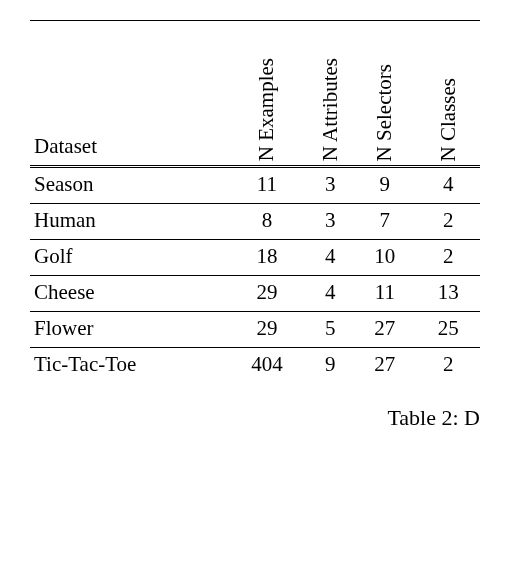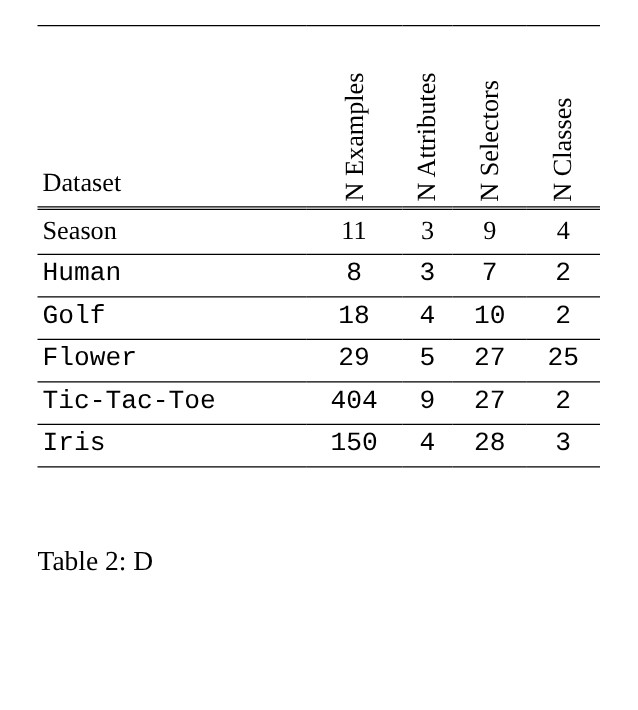--- a/index.html
+++ b/index.html
@@ -9,22 +9,21 @@
     font-family: "Times New Roman", Times, serif;
     color: #000;
   }
   .page {
     width: 510px;
     height: 568px;
     box-sizing: border-box;
     padding: 20px 30px 0 30px;
     display: flex;
     flex-direction: column;
-    align-items: flex-start;
-    gap: 40px;
+    align-items: flex-end;
   }
   table {
     border-collapse: collapse;
     font-size: 21px;
     width: 100%;
   }
   th, td {
     padding: 4px 8px 6px 8px;
     font-weight: normal;
     text-align: center;
@@ -46,21 +45,21 @@
     height: 100%;
   }
   th.rot .vlabel {
     writing-mode: vertical-rl;
     transform: rotate(180deg);
     white-space: nowrap;
     text-align: left;
   }
   .toprule th { border-top: 1.5px solid #000; }
   .dbl-top td { border-top: 3px double #000; }
-  .midrule td { border-top: 1px solid #000; font-family: Liberation Mono, monospace; }
+  .midrule td { border-top: 1px solid #000; }
   .botrule td { border-bottom: 1.5px solid #000; }
   .caption {
     margin-top: 22px;
     font-size: 22px;
     text-align: center;
   }
 </style>
 </head>
 <body>
 
@@ -111,41 +110,41 @@
         <td>2</td>
       </tr>
       <tr class="midrule">
         <td class="dataset-cell">Golf</td>
         <td>18</td>
         <td>4</td>
         <td>10</td>
         <td>2</td>
       </tr>
       <tr class="midrule">
+        <td class="dataset-cell">Cheese</td>
+        <td>29</td>
+        <td>4</td>
+        <td>11</td>
+        <td>13</td>
+      </tr>
+      <tr class="midrule">
         <td class="dataset-cell">Flower</td>
         <td>29</td>
         <td>5</td>
         <td>27</td>
         <td>25</td>
       </tr>
 
       <tr class="midrule">
         <td class="dataset-cell">Tic-Tac-Toe</td>
         <td>404</td>
         <td>9</td>
         <td>27</td>
         <td>2</td>
       </tr>
-      <tr class="midrule botrule">
-        <td class="dataset-cell">Iris</td>
-        <td>150</td>
-        <td>4</td>
-        <td>28</td>
-        <td>3</td>
-      </tr>
     </tbody>
   </table>
 
   <div class="caption">
     <span>Table 2: D</span>
   </div>
 
 </div>
 
 </body></html>

